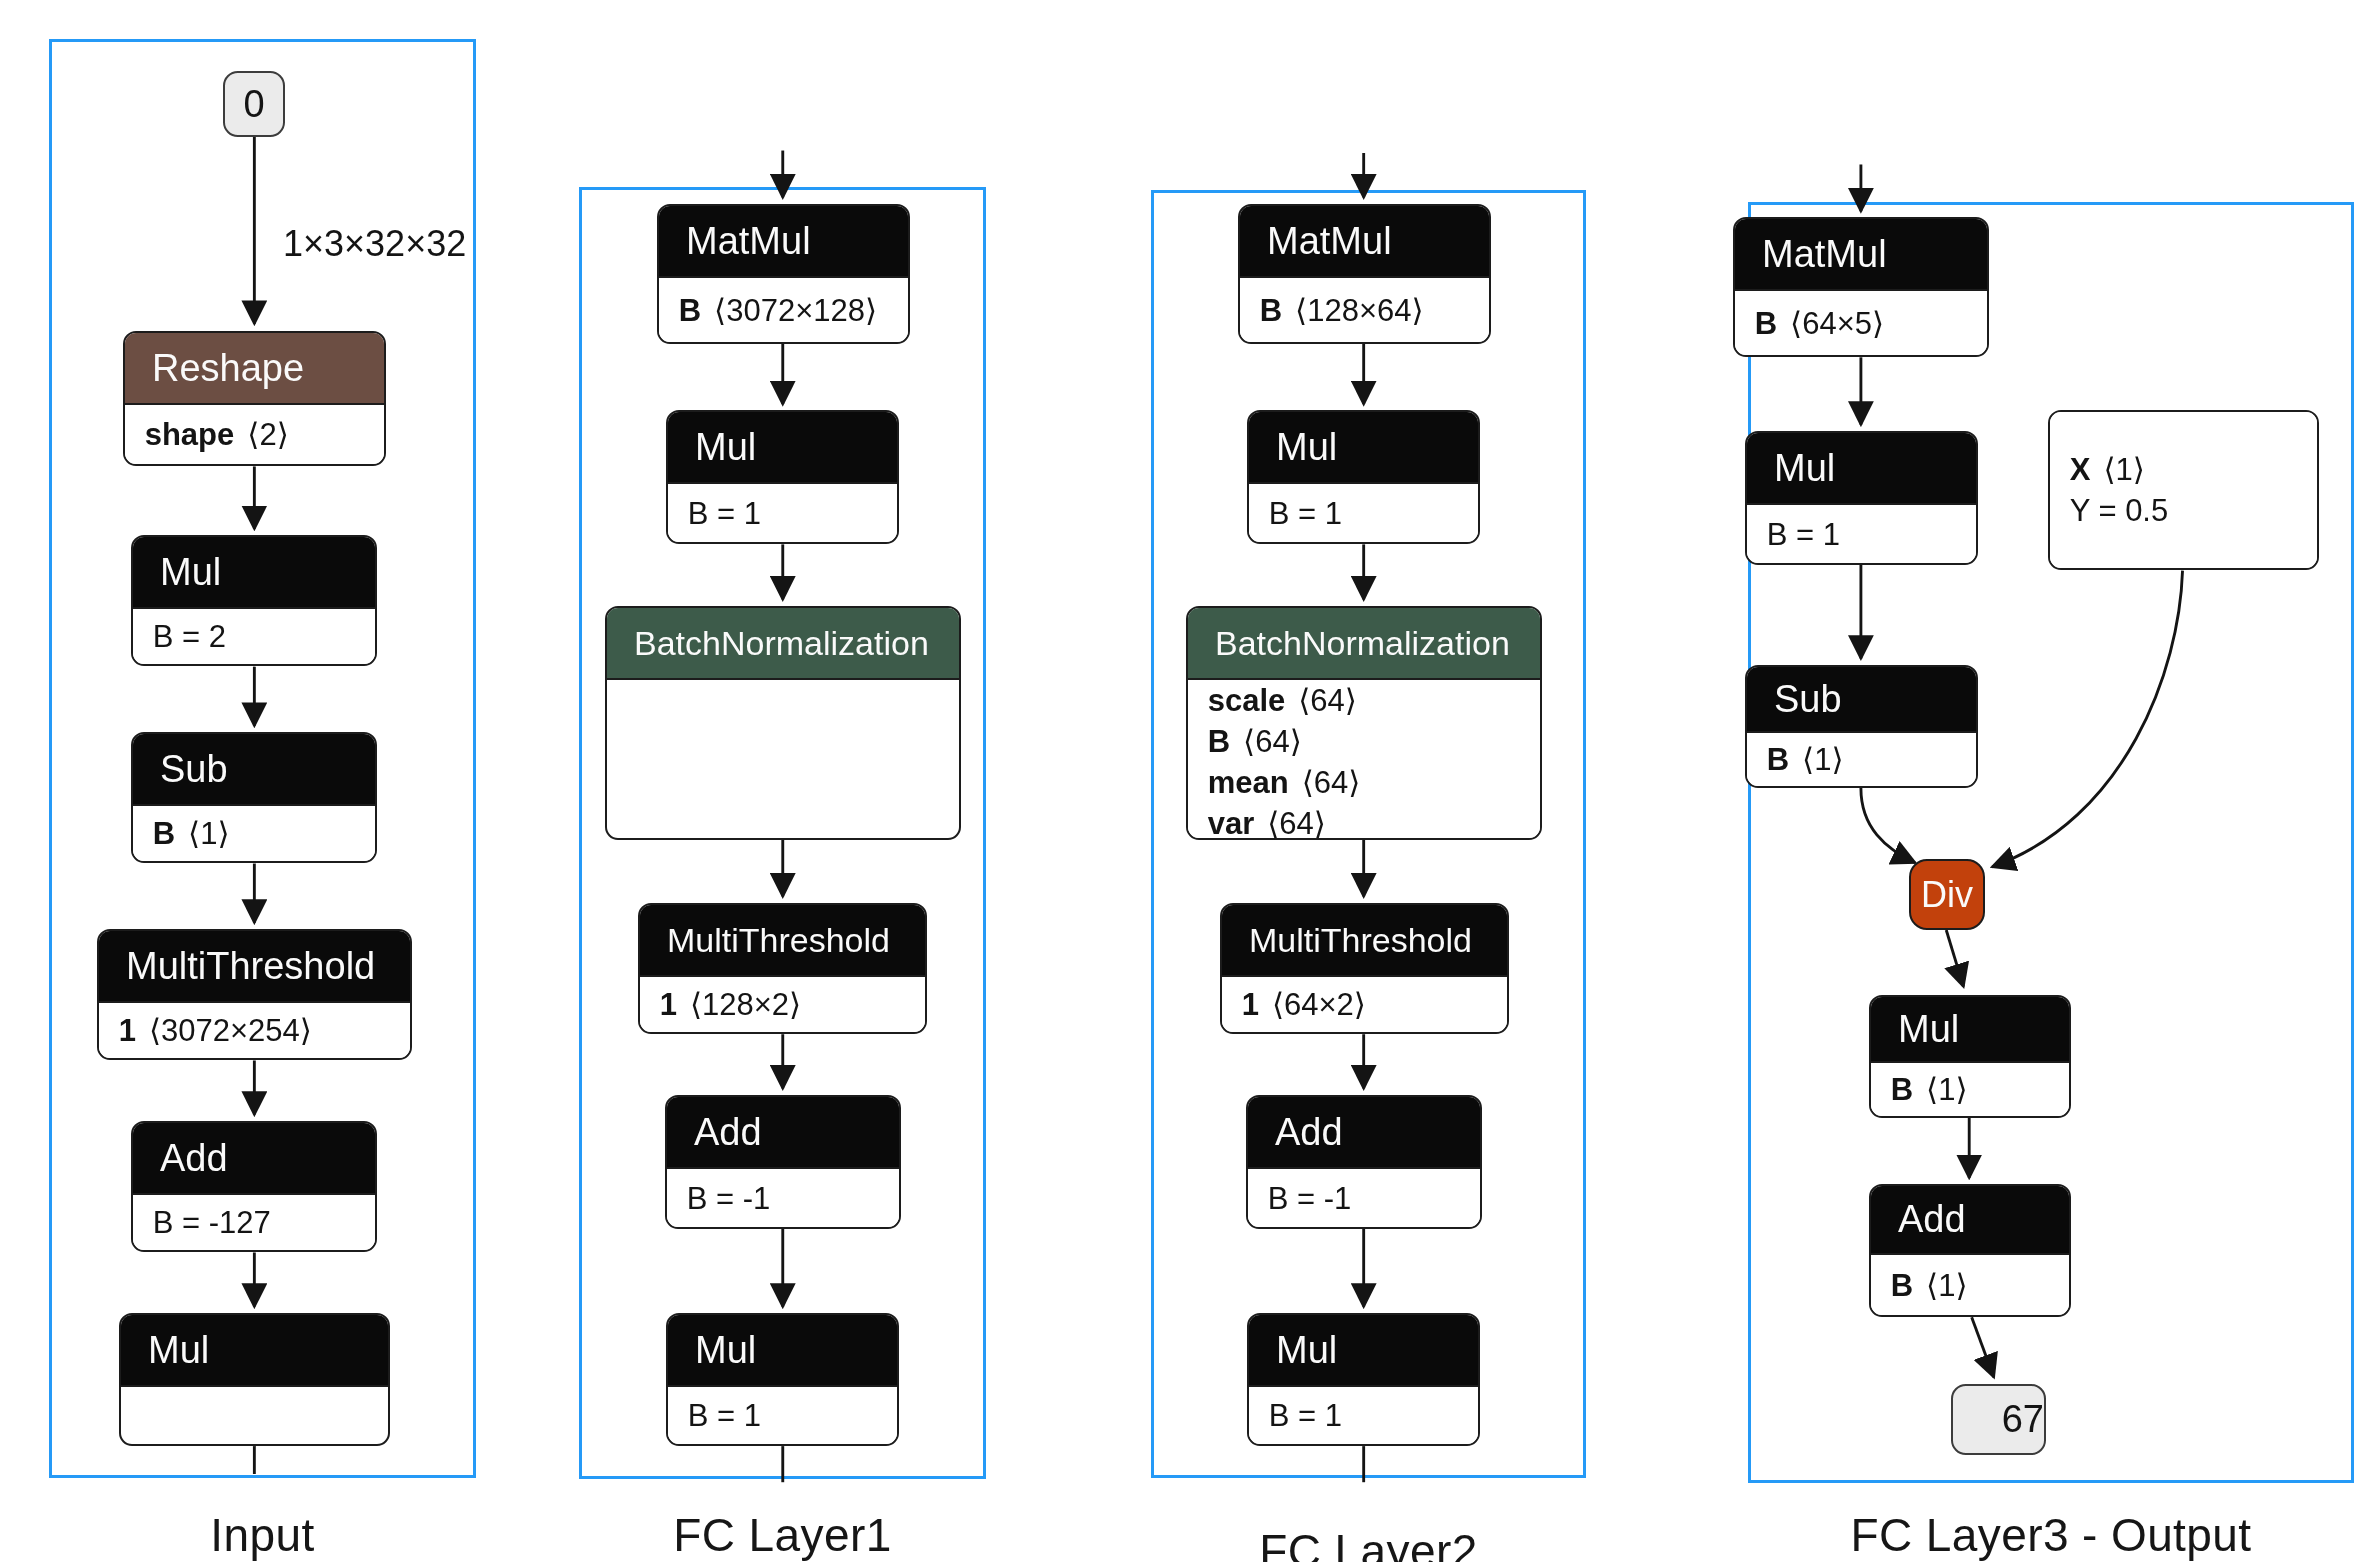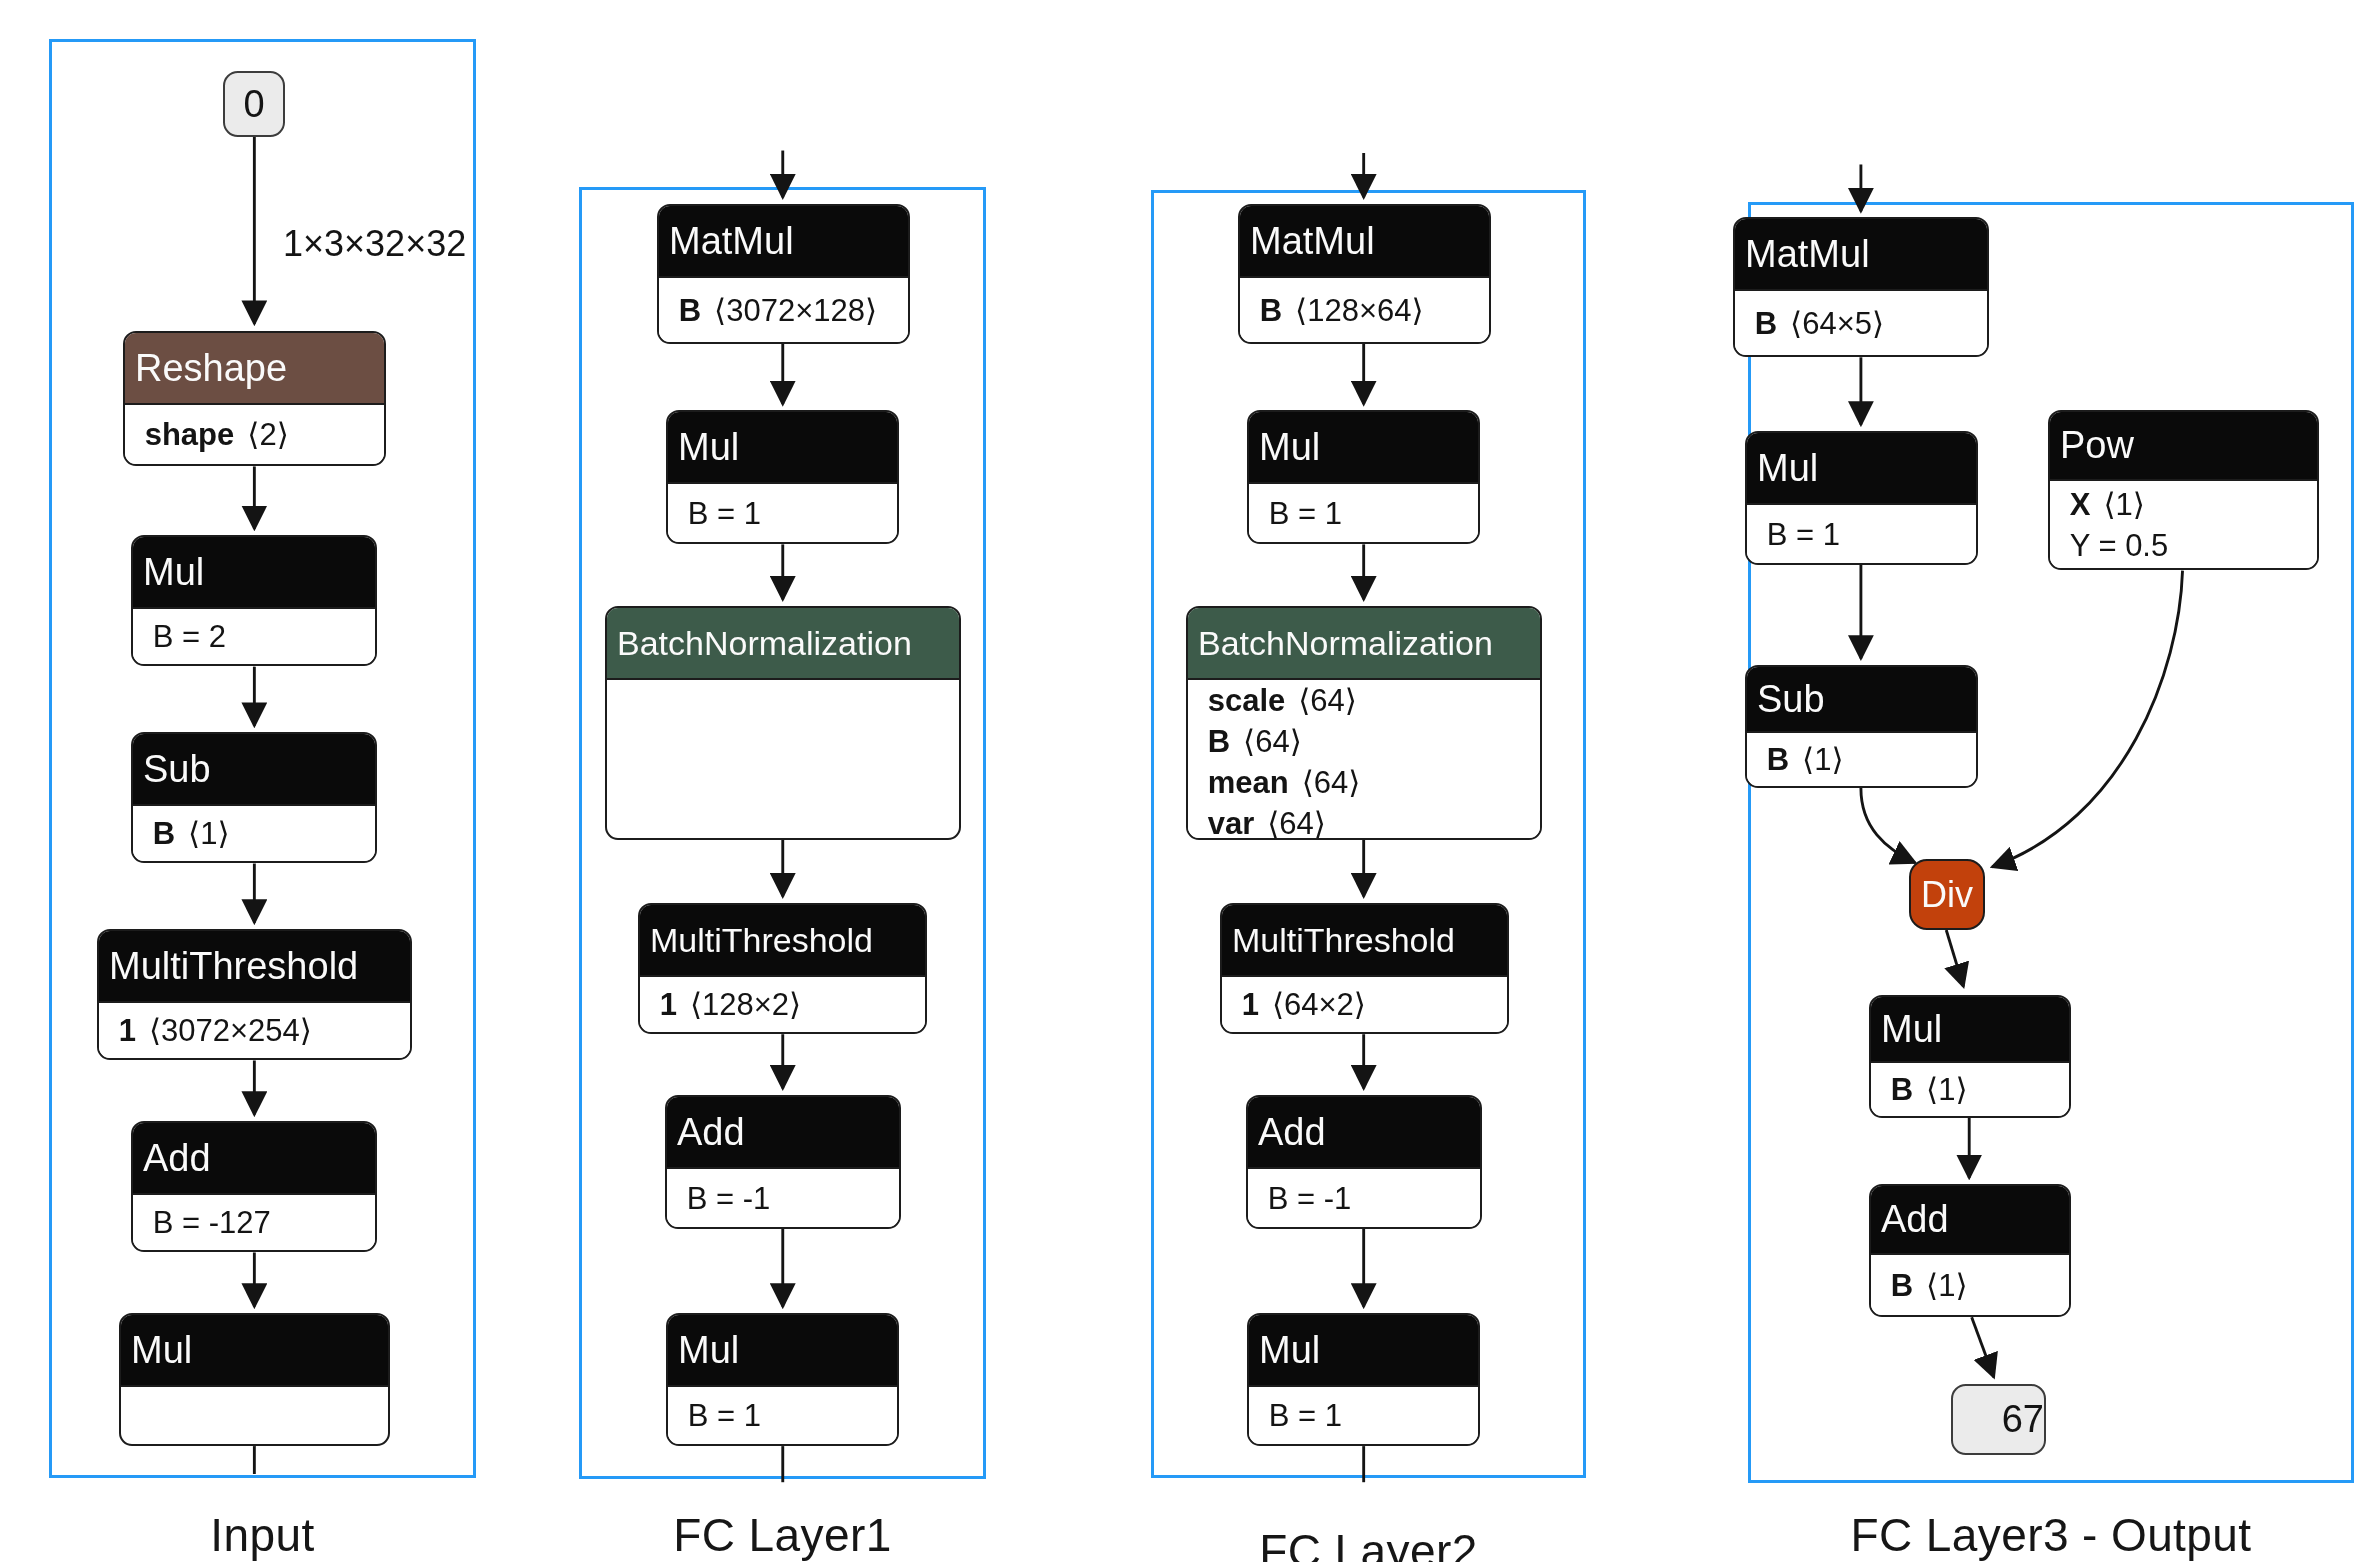--- a/index.html
+++ b/index.html
@@ -14,21 +14,21 @@
   #edges{position:absolute;left:0;top:0;z-index:2;}
   .group-label{
     position:absolute;text-align:center;font-size:46px;color:#161616;z-index:3;
     letter-spacing:0.4px;
   }
   .node{
     position:absolute;box-sizing:border-box;border:2.5px solid #1c1c1c;border-radius:13px;
     background:#ffffff;overflow:hidden;z-index:3;display:flex;flex-direction:column;
   }
   .hdr{
-    height:70px;flex:0 0 70px;display:flex;align-items:center;padding-left:10px;
+    height:70px;flex:0 0 70px;display:flex;align-items:center;padding-left:27px;
     background:#0a0a0a;color:#fafafa;font-size:38px;border-bottom:2.5px solid #1c1c1c;
   }
   .hdr.brown{background:#6c4e43;}
   .hdr.green{background:#3d5b4a;font-size:34px;}
   .bdy{
     flex:1 1 auto;display:flex;flex-direction:column;justify-content:center;
     padding-left:19.7px;font-size:31px;background:#ffffff;
   }
   .line{line-height:41px;white-space:nowrap;}
   .k{font-weight:700;margin-right:13px;}
@@ -273,23 +273,20 @@
   <div class="node" style="left:1745px;top:431px;width:233px;height:134px;">
     <div class="hdr">
         <span>Mul</span>
       </div>
     <div class="bdy">
       <div class="line"><span class="v">B = 1</span></div>
     </div>
   </div>
 
   <div class="node" style="left:2048px;top:410px;width:271px;height:160px;">
-    <div class="hdr" style="height:67px;flex-basis:67px;">
-        <span>Pow</span>
-      </div>
     <div class="bdy">
       <div class="line"><span class="k">X</span><span class="v">⟨1⟩</span></div>
       <div class="line"><span class="v">Y = 0.5</span></div>
     </div>
   </div>
 
   <div class="node" style="left:1745px;top:665px;width:233px;height:123px;">
     <div class="hdr" style="height:64px;flex-basis:64px;">
         <span>Sub</span>
       </div>

